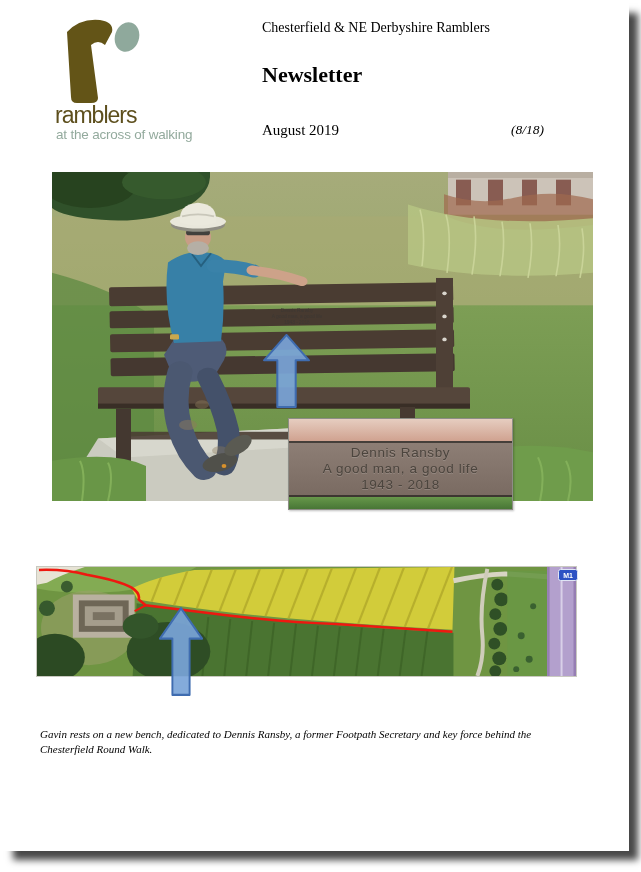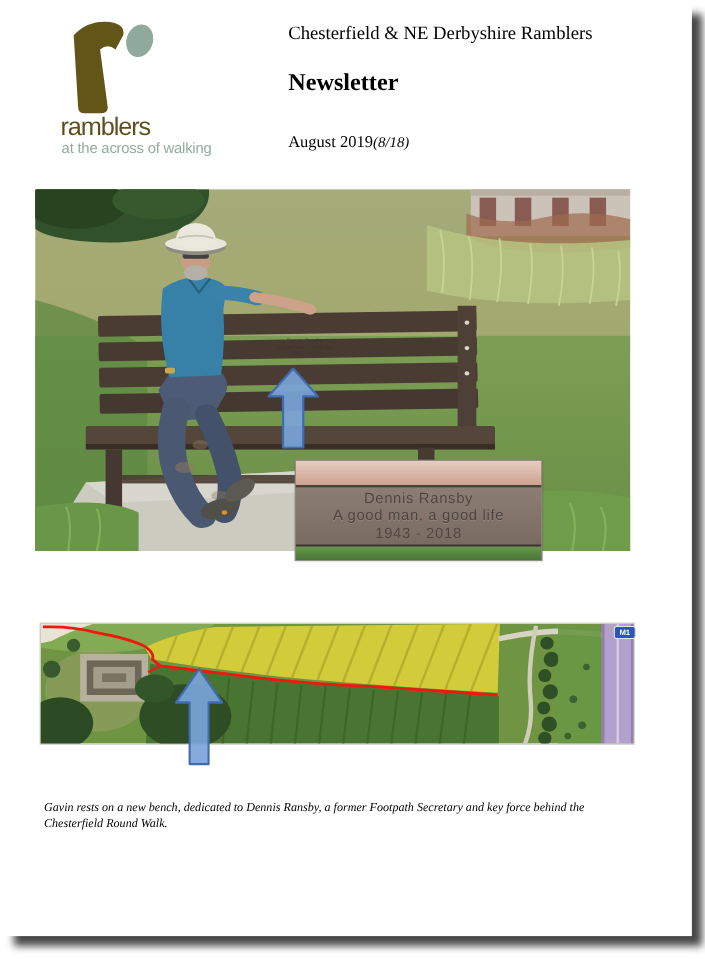--- a/index.html
+++ b/index.html
@@ -10,28 +10,28 @@
           box-shadow: 11px 11px 7px -2px rgba(0,0,0,0.72); }
 
   .abs { position:absolute; }
 
   
   .logo-mark { left:58px; top:12px; width:92px; height:92px; }
   .brand   { left:55px; top:102px; font-family:"Liberation Sans",sans-serif; font-weight:normal;
              font-size:23px; letter-spacing:-1px; color:var(--brand-brown,#5d4f1d); }
   .tagline { left:56px; top:127px; font-family:"Liberation Sans",sans-serif; font-size:13.5px;
              letter-spacing:-0.2px; color:var(--brand-sage,#93aa9d); }
-  .org     { left:262px; top:20px; font-size:17px; }
+  .org     { left:262px; top:20px; font-size:14px; }
   .title   { left:262px; top:62px; font-size:22px; font-weight:bold; }
-  .date-row{ left:262px; top:122px; width:282px; display:flex; 
+  .date-row{ left:262px; top:122px; width:282px; display:flex; justify-content:space-between;
              font-size:15px; }
   .issue   { font-style:italic; font-size:13.5px; }
 
   
-  .bench-figure { left:32px; top:172px; width:541px; height:329px; }
+  .bench-figure { left:52px; top:172px; width:541px; height:329px; }
   .map-figure   { left:36px; top:566px; width:541px; height:111px; border:1px solid #c9c9c0; }
   .scene { position:absolute; left:0; top:0; width:100%; height:100%; display:block; }
 
   .engraving { position:absolute; left:202px; top:136px; width:86px; text-align:center;
                font-family:"Liberation Sans",sans-serif; font-size:4.8px; line-height:1.25;
                color:#3b3733; opacity:.85; }
 
   .arrow polygon { fill:var(--arrow-fill,#7aa4d8); fill-opacity:.92;
                    stroke:var(--arrow-stroke,#3f6cb0); stroke-width:2; stroke-linejoin:round; }
   .bench-arrow { position:absolute; left:211px; top:162px; width:47px; height:74px; }

